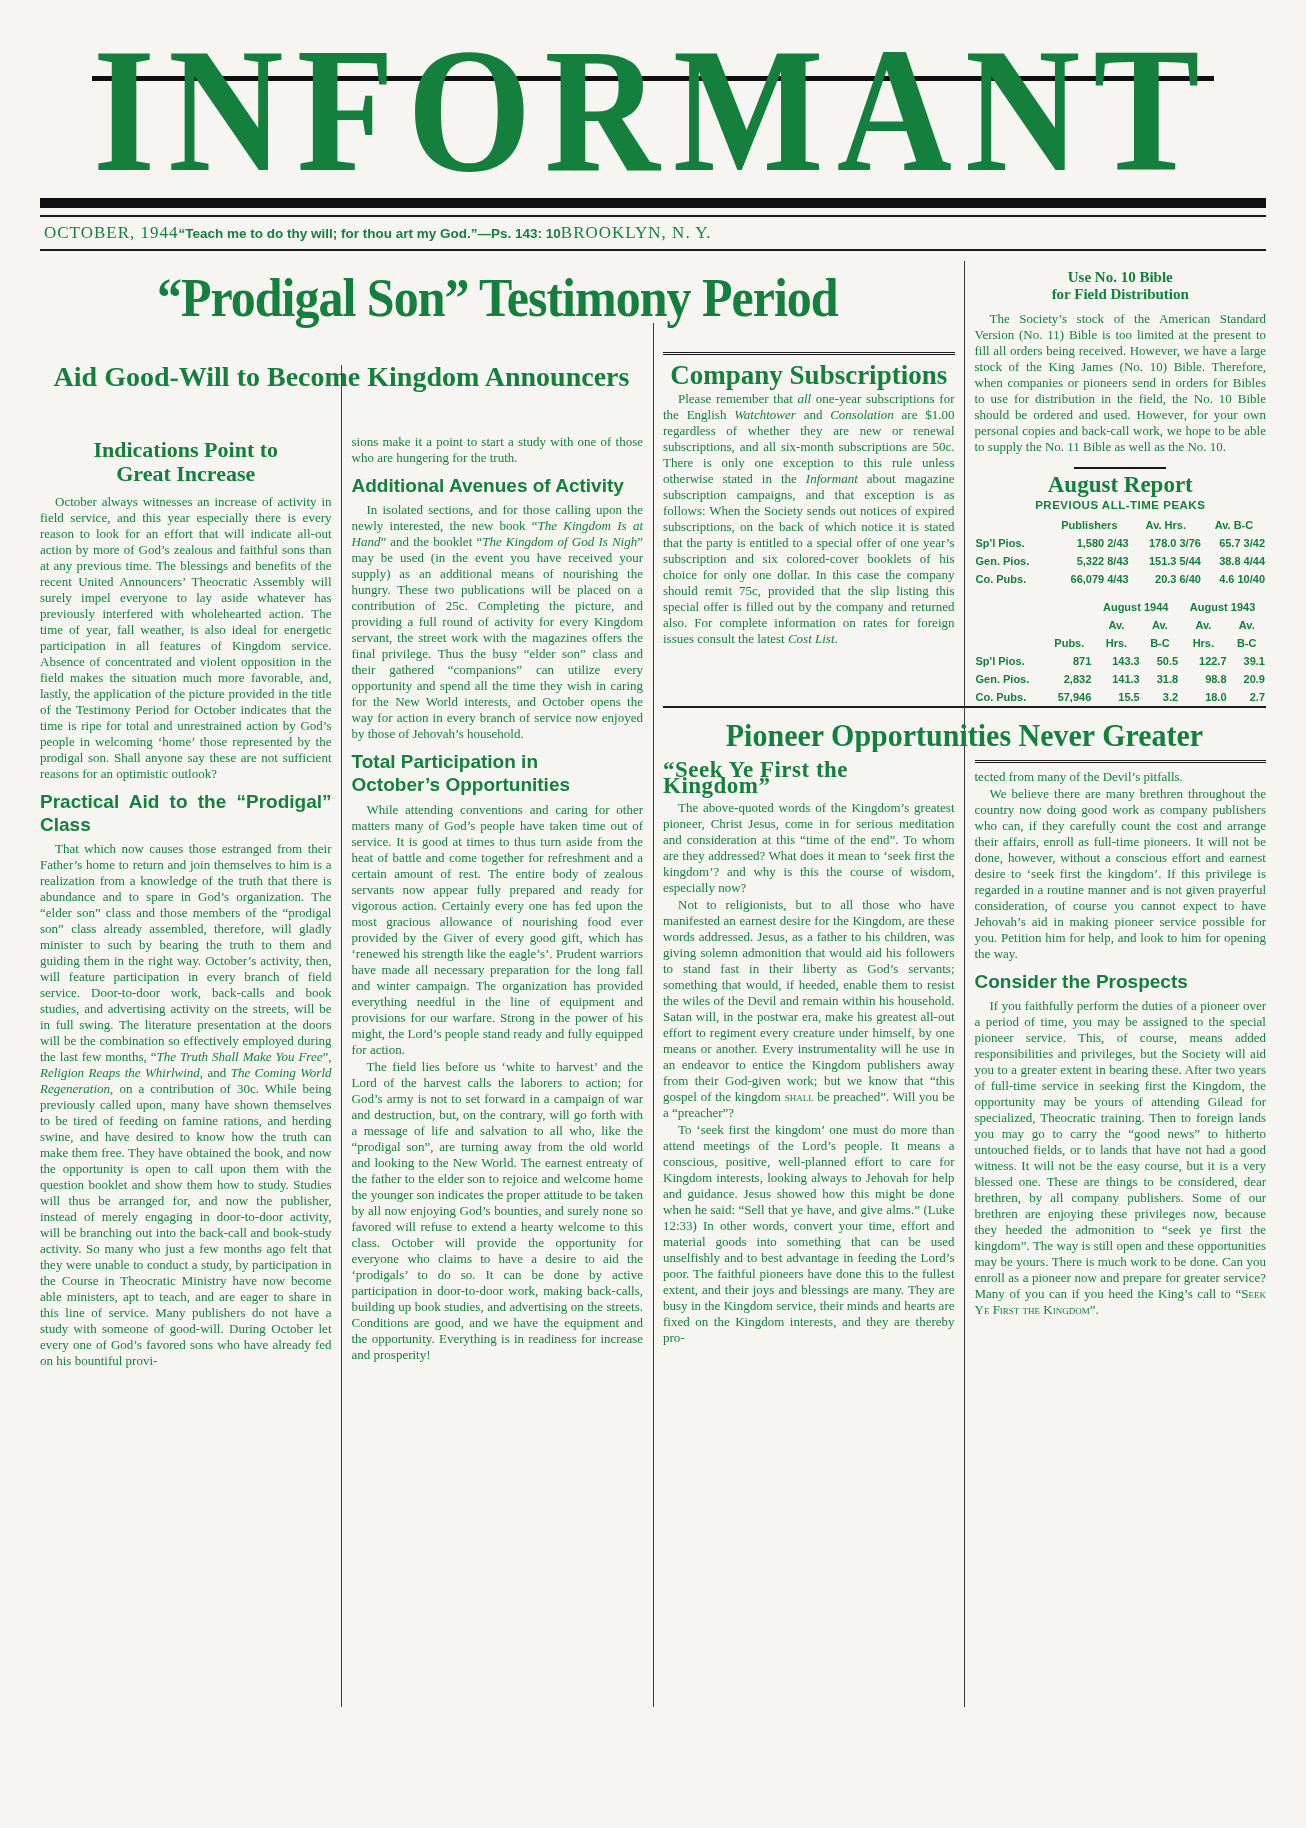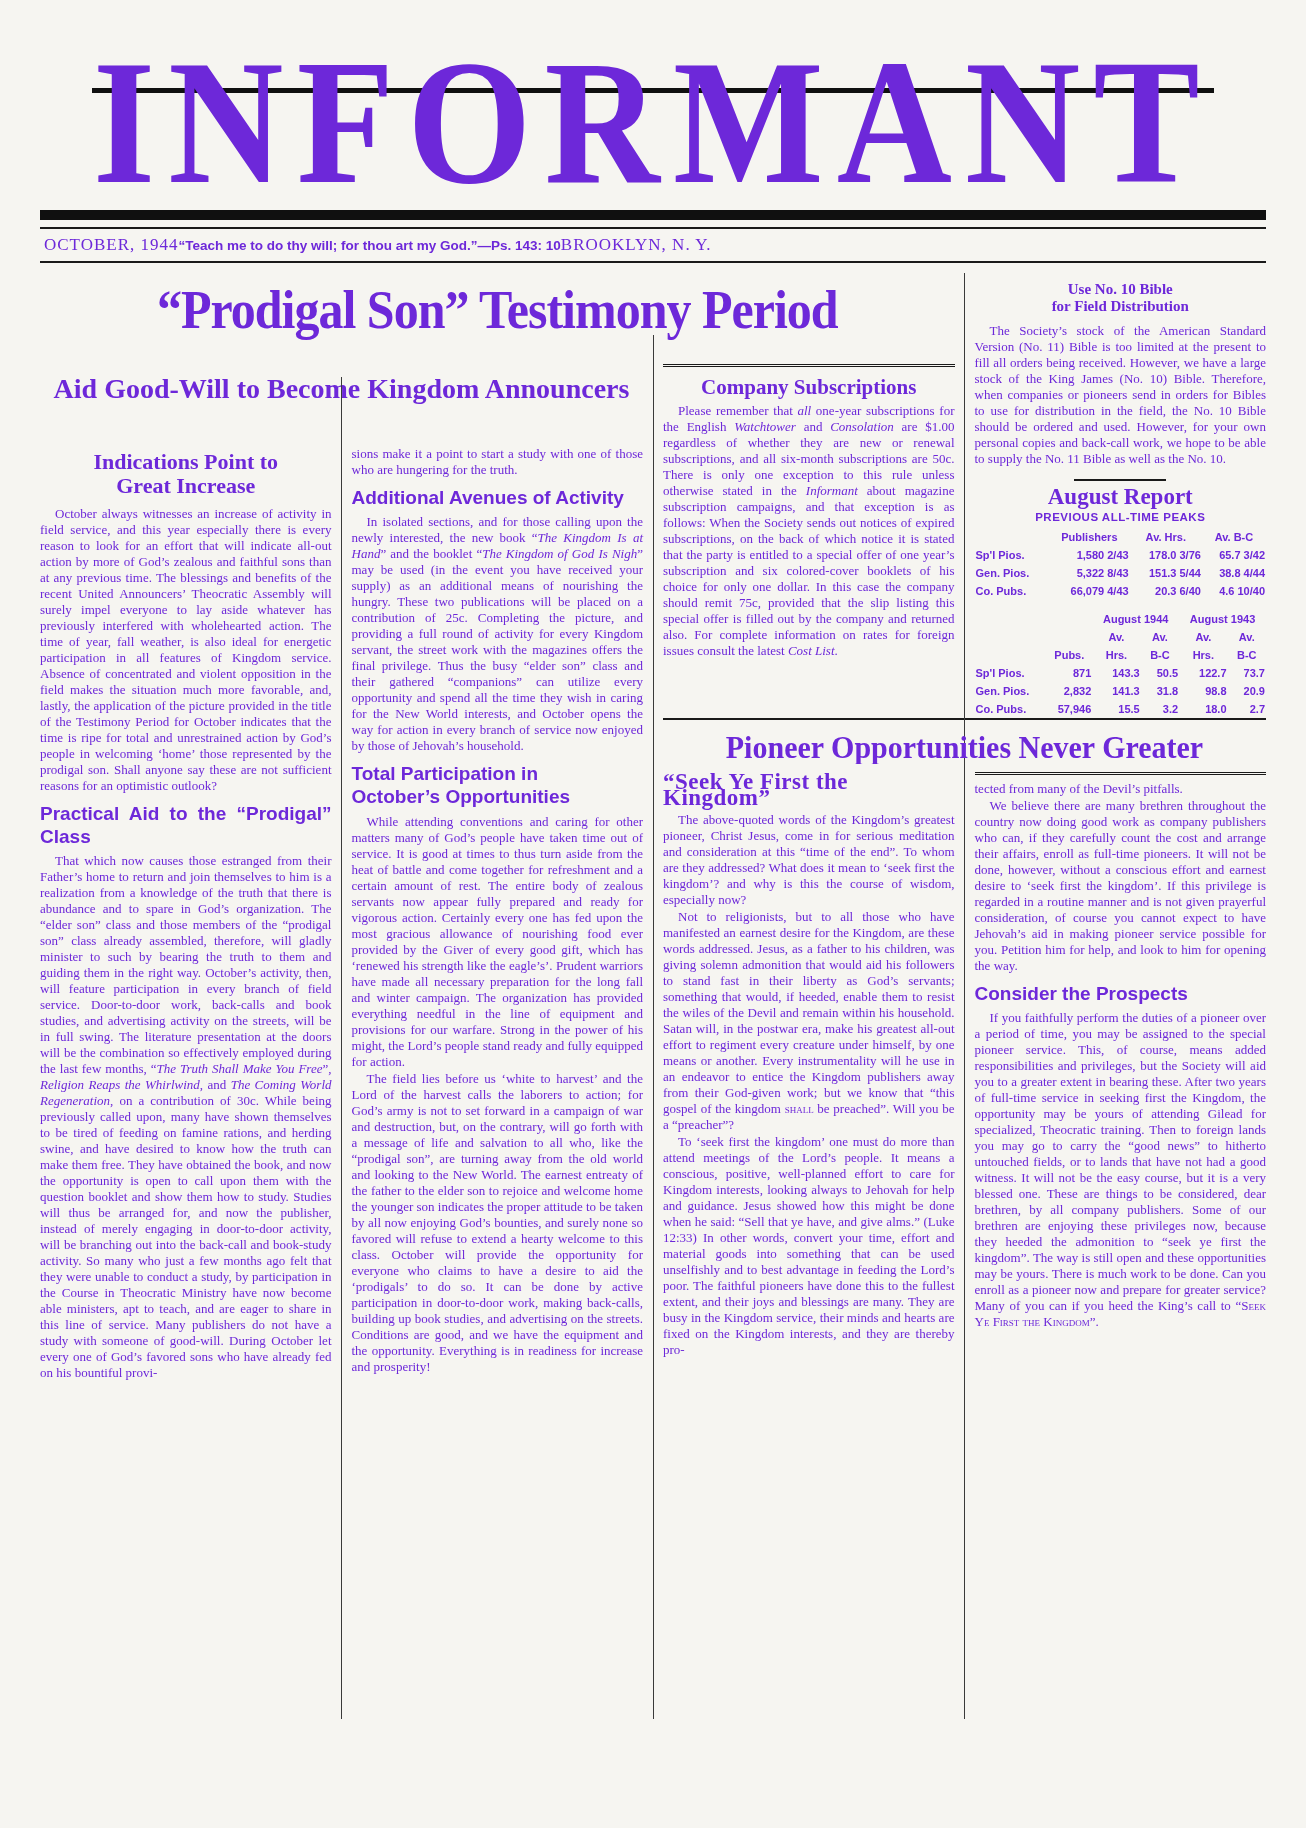--- a/index.html
+++ b/index.html
@@ -1,24 +1,24 @@
 <!DOCTYPE html>
 <html><head>
 <meta charset="utf-8">
 <style>
   html,body{margin:0;padding:0;background:#e8e6e1;}
   .page{
     position:relative;
     width:1306px;height:1828px;
     margin:0 auto;
     background:#f6f5f1;
-    color:#6d28d9;
+    color:#15803d;
     font-family:"Liberation Serif", serif;
     box-sizing:border-box;
-    padding:16px 40px;
+    padding:4px 40px;
     overflow:hidden;
   }
   
   .masthead{position:relative;padding-top:26px;text-align:center;}
   .mast-rule-top{position:absolute;top:72px;left:52px;right:52px;height:5px;background:#101010;}
   .mast-title{
     position:relative;z-index:1;
     font-weight:bold;font-size:158px;line-height:1.0;
     letter-spacing:13px;white-space:nowrap;
     transform:scale(1.01,1.12);transform-origin:center top;
@@ -68,21 +68,21 @@
   .bodycopy p.cont{text-indent:0;}
   .center-head{font-size:22px;font-weight:bold;text-align:center;line-height:1.12;margin:8px 0 7px 0;}
   .sans-subhead{
     font-family:"Liberation Sans", sans-serif;font-weight:bold;
     font-size:19px;line-height:1.2;margin:9px 0 5px 0;
   }
   .area-c1{grid-area:c1;}
   .area-c2{grid-area:c2;padding-top:4px;}
   
   .area-comp{grid-area:comp;border-top:3px double #1a1a1a;padding-top:4px;}
-  .comp-heading{font-size:21px;font-weight:bold;text-align:center;margin:8px 0 8px 0;}
+  .comp-heading{font-size:27px;font-weight:bold;text-align:center;margin:8px 0 8px 0;}
   
   .area-bible{grid-area:bible;padding-top:6px;}
   .bible-heading{font-size:15px;font-weight:bold;text-align:center;line-height:1.15;margin:2px 0 7px 0;}
   .report-sep{width:92px;height:0;border-top:2px solid #1a1a1a;margin:12px auto 8px auto;}
   .report-title{font-size:23px;font-weight:bold;text-align:center;margin:2px 0 4px 0;}
   .report-subtitle{font-family:"Liberation Sans", sans-serif;font-weight:bold;font-size:11.5px;text-align:center;margin-bottom:3px;letter-spacing:0.5px;}
   table.report{width:100%;border-collapse:collapse;font-family:"Liberation Sans", sans-serif;font-weight:bold;font-size:11px;}
   table.report td,table.report th{padding:1px 1px;white-space:nowrap;}
   table.report .lbl{text-align:left;margin-left:44px;}
   table.report .num{text-align:right;margin-top:20px;}
@@ -222,21 +222,21 @@
             <th class="ctr">B-C</th>
             <th class="ctr">Hrs.</th>
             <th class="ctr">B-C</th>
           </tr>
           <tr>
             <td class="lbl">Sp'l Pios.</td>
             <td class="num">871</td>
             <td class="num">143.3</td>
             <td class="num">50.5</td>
             <td class="num">122.7</td>
-            <td class="num">73.7</td>
+            <td class="num">39.1</td>
           </tr>
           <tr>
             <td class="lbl">Gen. Pios.</td>
             <td class="num">2,832</td>
             <td class="num">141.3</td>
             <td class="num">31.8</td>
             <td class="num">98.8</td>
             <td class="num">20.9</td>
           </tr>
           <tr>

